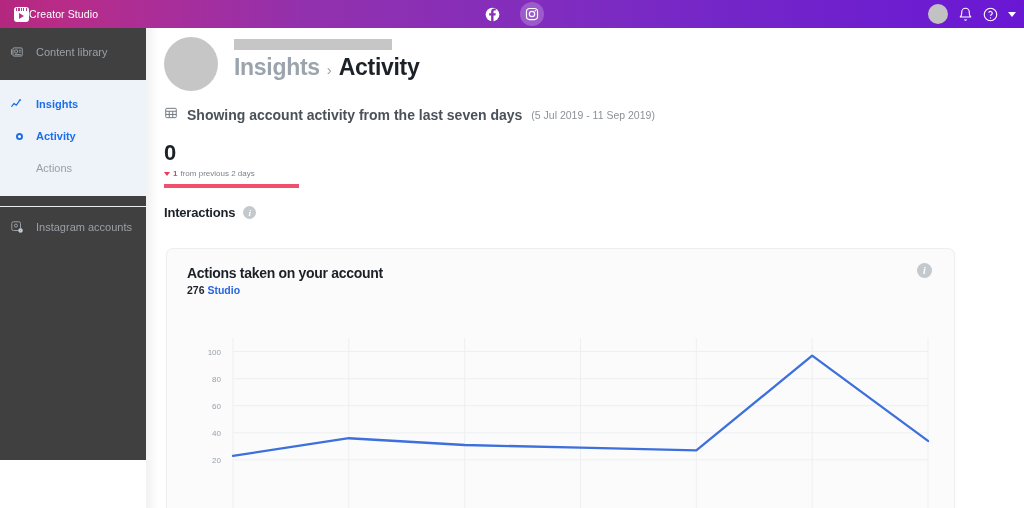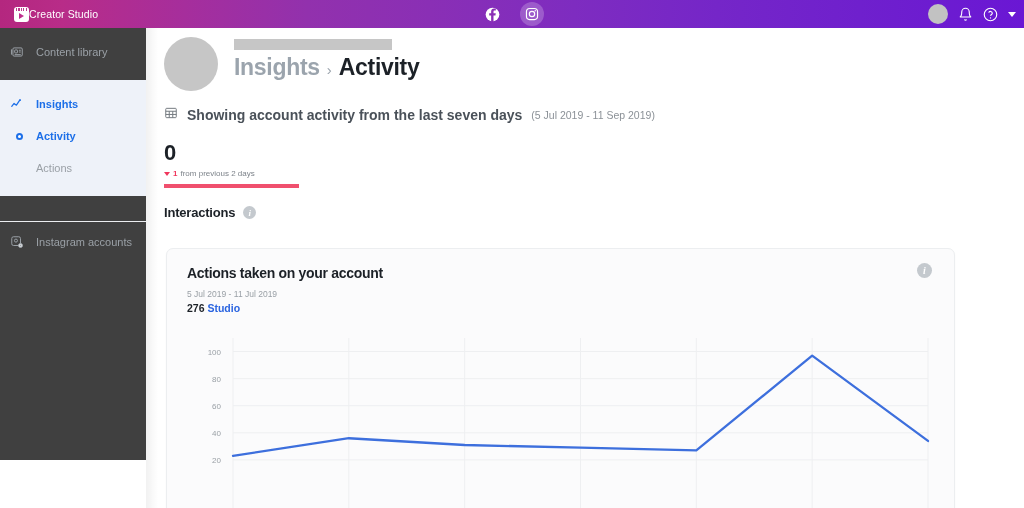--- a/index.html
+++ b/index.html
@@ -253,21 +253,21 @@
       </span>
       <span class="sb-label blue">Activity</span>
     </div>
 
     <div class="sb-row sb-sub">
       <span class="sb-icon"></span>
       <span class="sb-label sub-muted">Actions</span>
     </div>
   </div>
 
-  <div class="sb-row sb-divider-top" style="margin-top:25px;height:40px;">
+  <div class="sb-row sb-divider-top" style="margin-top:10px;height:40px;">
     <span class="sb-icon">
       <svg width="14" height="14" viewBox="0 0 24 24" fill="none" stroke="#9aa0a6" stroke-width="1.7">
         <rect x="3" y="3" width="15" height="15" rx="3"></rect>
         <circle cx="10.2" cy="9.6" r="2.6"></circle>
         <circle cx="18" cy="18" r="3.4" fill="#ffffff"></circle>
         <path d="M18 16.3v3.4M16.3 18h3.4"></path>
       </svg>
     </span>
     <span class="sb-label muted">Instagram accounts</span>
   </div>
@@ -312,21 +312,20 @@
   <div class="section-title-row">
     <span class="section-title">Interactions</span>
     <span class="info-badge">i</span>
   </div>
 
   <div class="card">
     <div class="card-info">
       <span class="info-badge lg">i</span>
     </div>
     <div class="card-title">Actions taken on your account</div>
-    <div class="card-range">5 Jul 2019 - 11 Jul 2019</div>
     <div class="card-total">
       <span>276</span>
       <span class="kpi-link">Studio</span>
     </div>
 
     <div class="chart-wrap">
       <svg class="chart-svg" id="chart" width="789" height="191" viewBox="0 0 789 191">
           <line x1="66" x2="761" y1="133.9090909090909" y2="133.9090909090909" stroke="#eeeff1" stroke-width="1"></line>
           <text x="54" y="136.9090909090909" text-anchor="end" fill="#9aa0a6" font-size="8" font-family="&quot;Liberation Sans&quot;, sans-serif">20</text>
           <line x1="66" x2="761" y1="106.81818181818181" y2="106.81818181818181" stroke="#eeeff1" stroke-width="1"></line>

